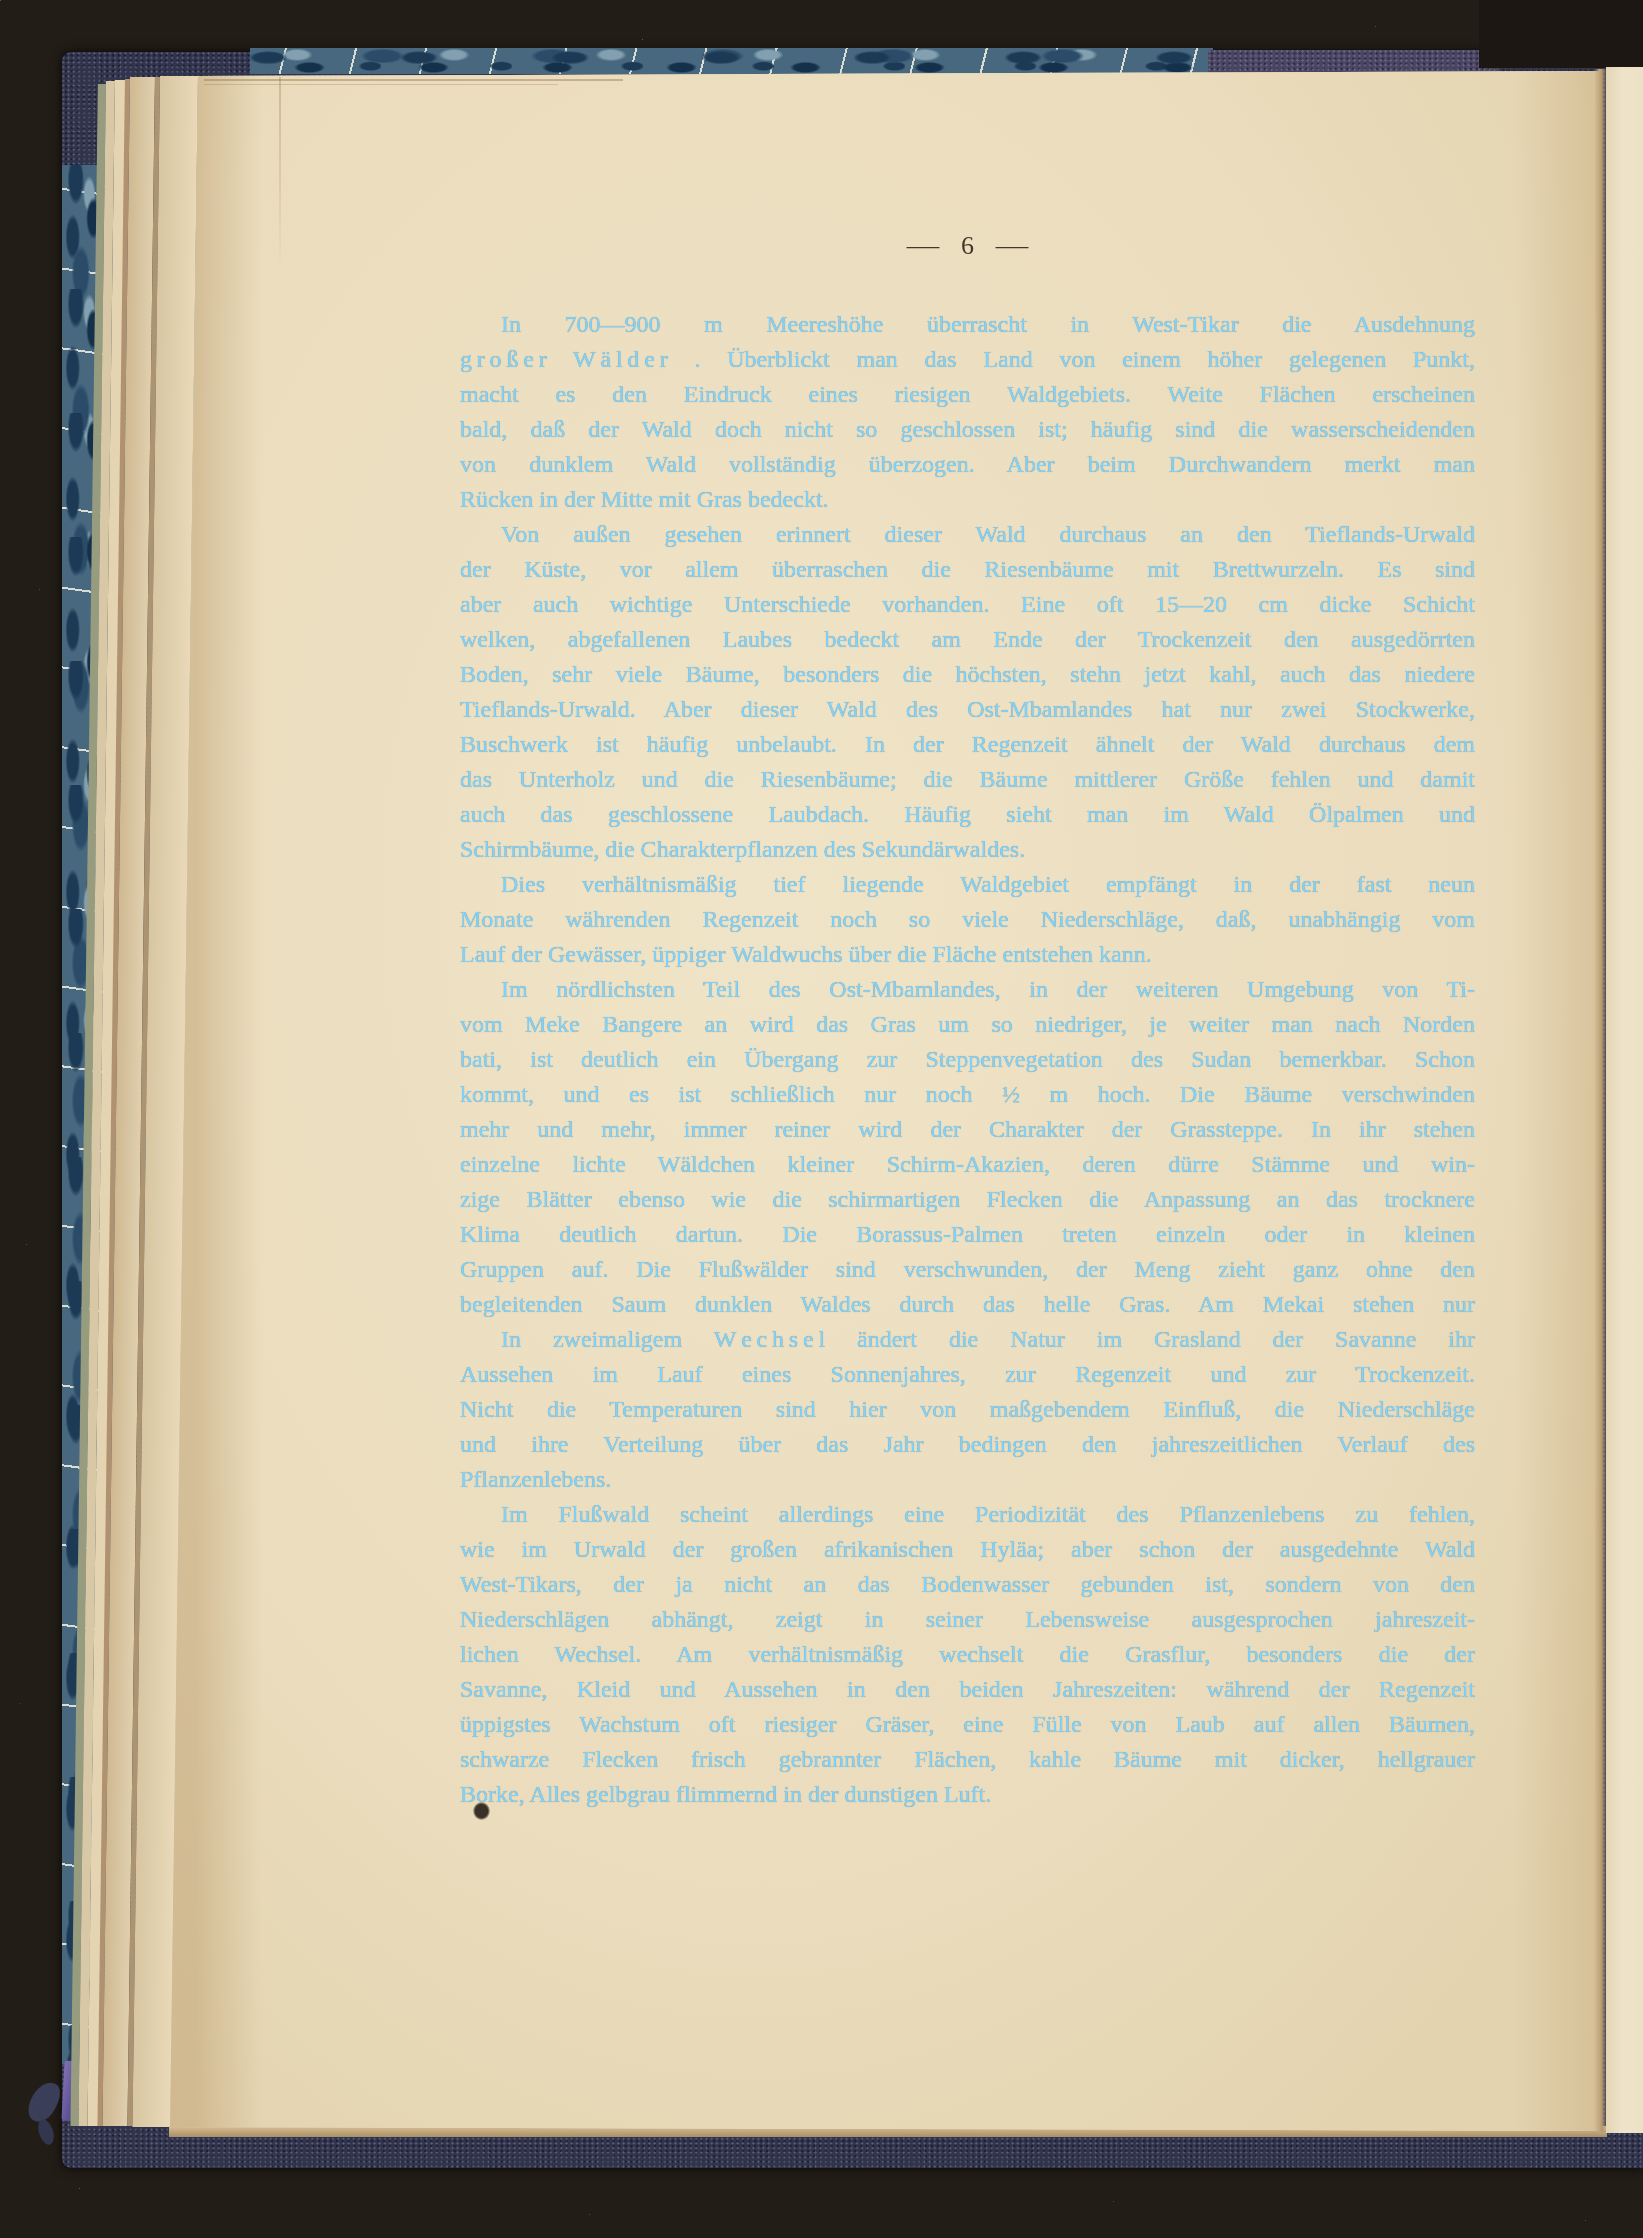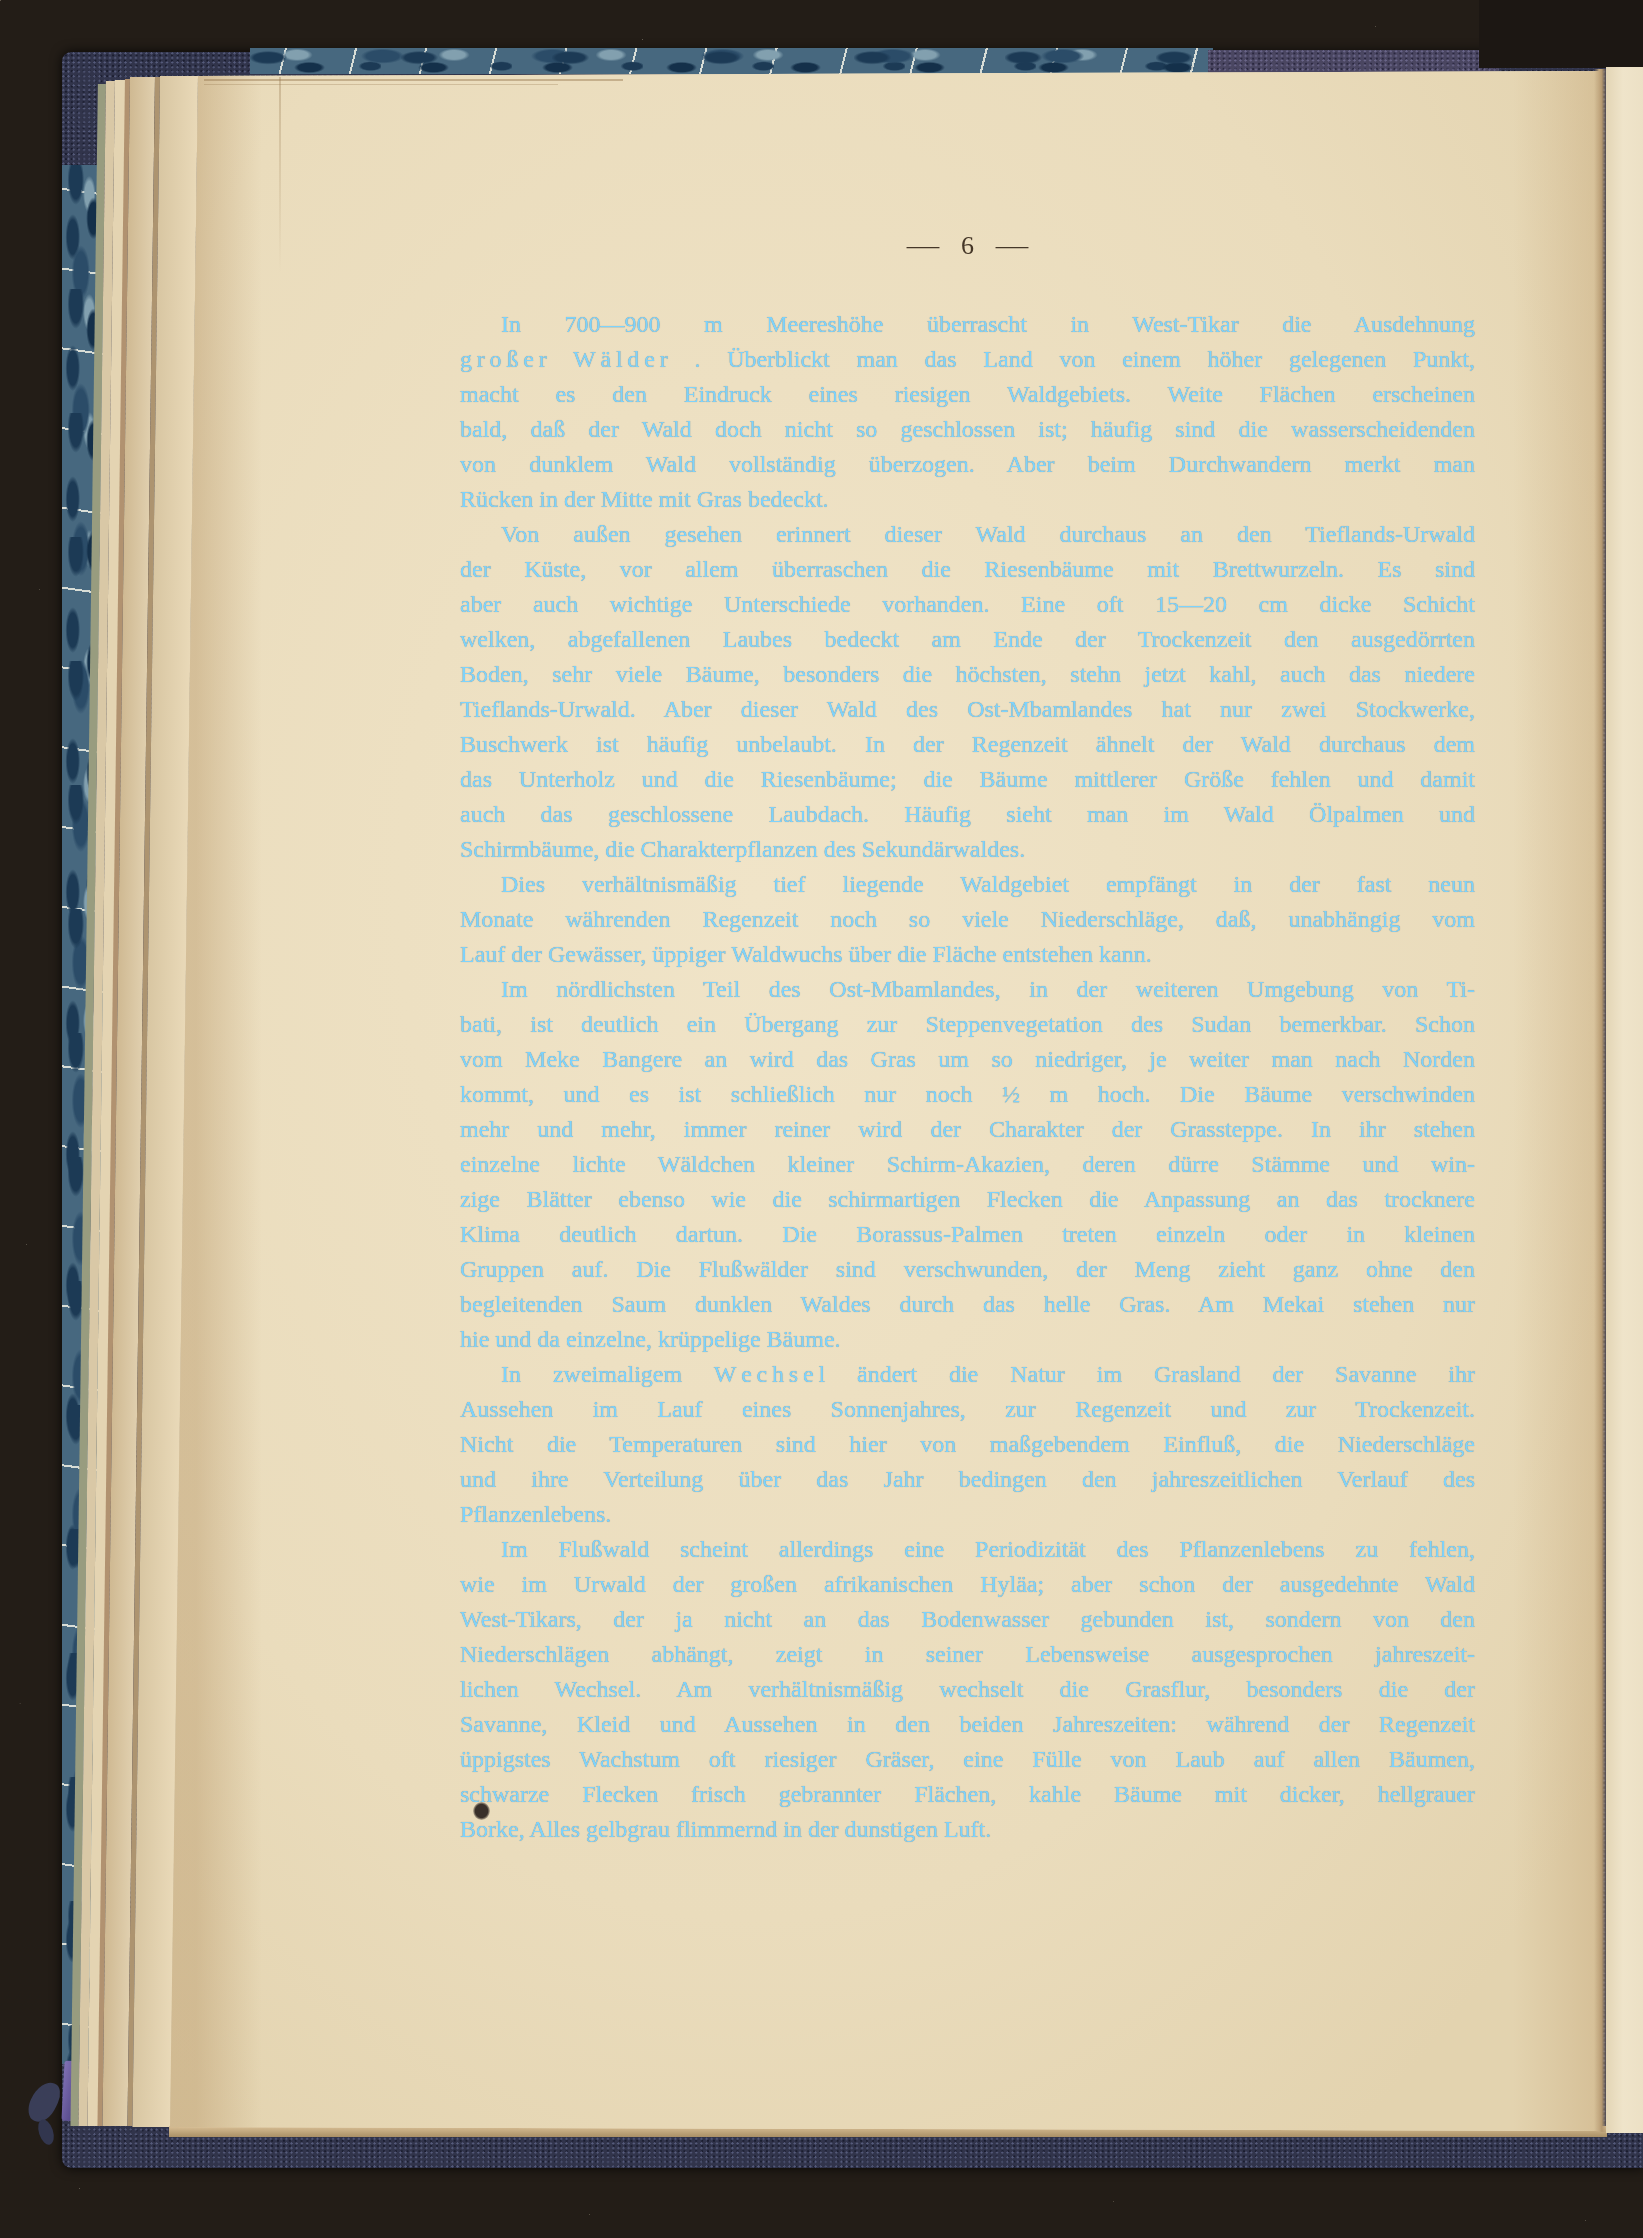--- a/index.html
+++ b/index.html
@@ -172,30 +172,29 @@
         <div class="line">auch das geschlossene Laubdach.  Häufig sieht man im Wald Ölpalmen und</div>
         <div class="line last">Schirmbäume, die Charakterpflanzen des Sekundärwaldes.</div>
       </div>
       <div class="para">
         <div class="line indent">Dies verhältnismäßig tief liegende Waldgebiet empfängt in der fast neun</div>
         <div class="line">Monate währenden Regenzeit noch so viele Niederschläge, daß, unabhängig vom</div>
         <div class="line last">Lauf der Gewässer, üppiger Waldwuchs über die Fläche entstehen kann.</div>
       </div>
       <div class="para">
         <div class="line indent">Im nördlichsten Teil des Ost-Mbamlandes, in der weiteren Umgebung von Ti-</div>
+        <div class="line">vom Meke Bangere an wird das Gras um so niedriger, je weiter man nach Norden</div>
         <div class="line">bati, ist deutlich ein Übergang zur Steppenvegetation des Sudan bemerkbar.  Schon</div>
-        <div class="line">vom Meke Bangere an wird das Gras um so niedriger, je weiter man nach Norden</div>
         <div class="line">kommt, und es ist schließlich nur noch ½ m hoch.  Die Bäume verschwinden</div>
         <div class="line">mehr und mehr, immer reiner wird der Charakter der Grassteppe.  In ihr stehen</div>
         <div class="line">einzelne lichte Wäldchen kleiner Schirm-Akazien, deren dürre Stämme und win-</div>
         <div class="line">zige Blätter ebenso wie die schirmartigen Flecken die Anpassung an das trocknere</div>
         <div class="line">Klima deutlich dartun.  Die Borassus-Palmen treten einzeln oder in kleinen</div>
         <div class="line">Gruppen auf.  Die Flußwälder sind verschwunden, der Meng zieht ganz ohne den</div>
         <div class="line">begleitenden Saum dunklen Waldes durch das helle Gras.  Am Mekai stehen nur</div>
-        <div class="line last">hie und da einzelne, krüppelige Bäume.</div>
       </div>
       <div class="para">
         <div class="line indent">In zweimaligem W e c h s e l ändert die Natur im Grasland der Savanne ihr</div>
         <div class="line">Aussehen im Lauf eines Sonnenjahres, zur Regenzeit und zur Trockenzeit.</div>
         <div class="line">Nicht die Temperaturen sind hier von maßgebendem Einfluß, die Niederschläge</div>
         <div class="line">und ihre Verteilung über das Jahr bedingen den jahreszeitlichen Verlauf des</div>
         <div class="line last">Pflanzenlebens.</div>
       </div>
       <div class="para">
         <div class="line indent">Im Flußwald scheint allerdings eine Periodizität des Pflanzenlebens zu fehlen,</div>

